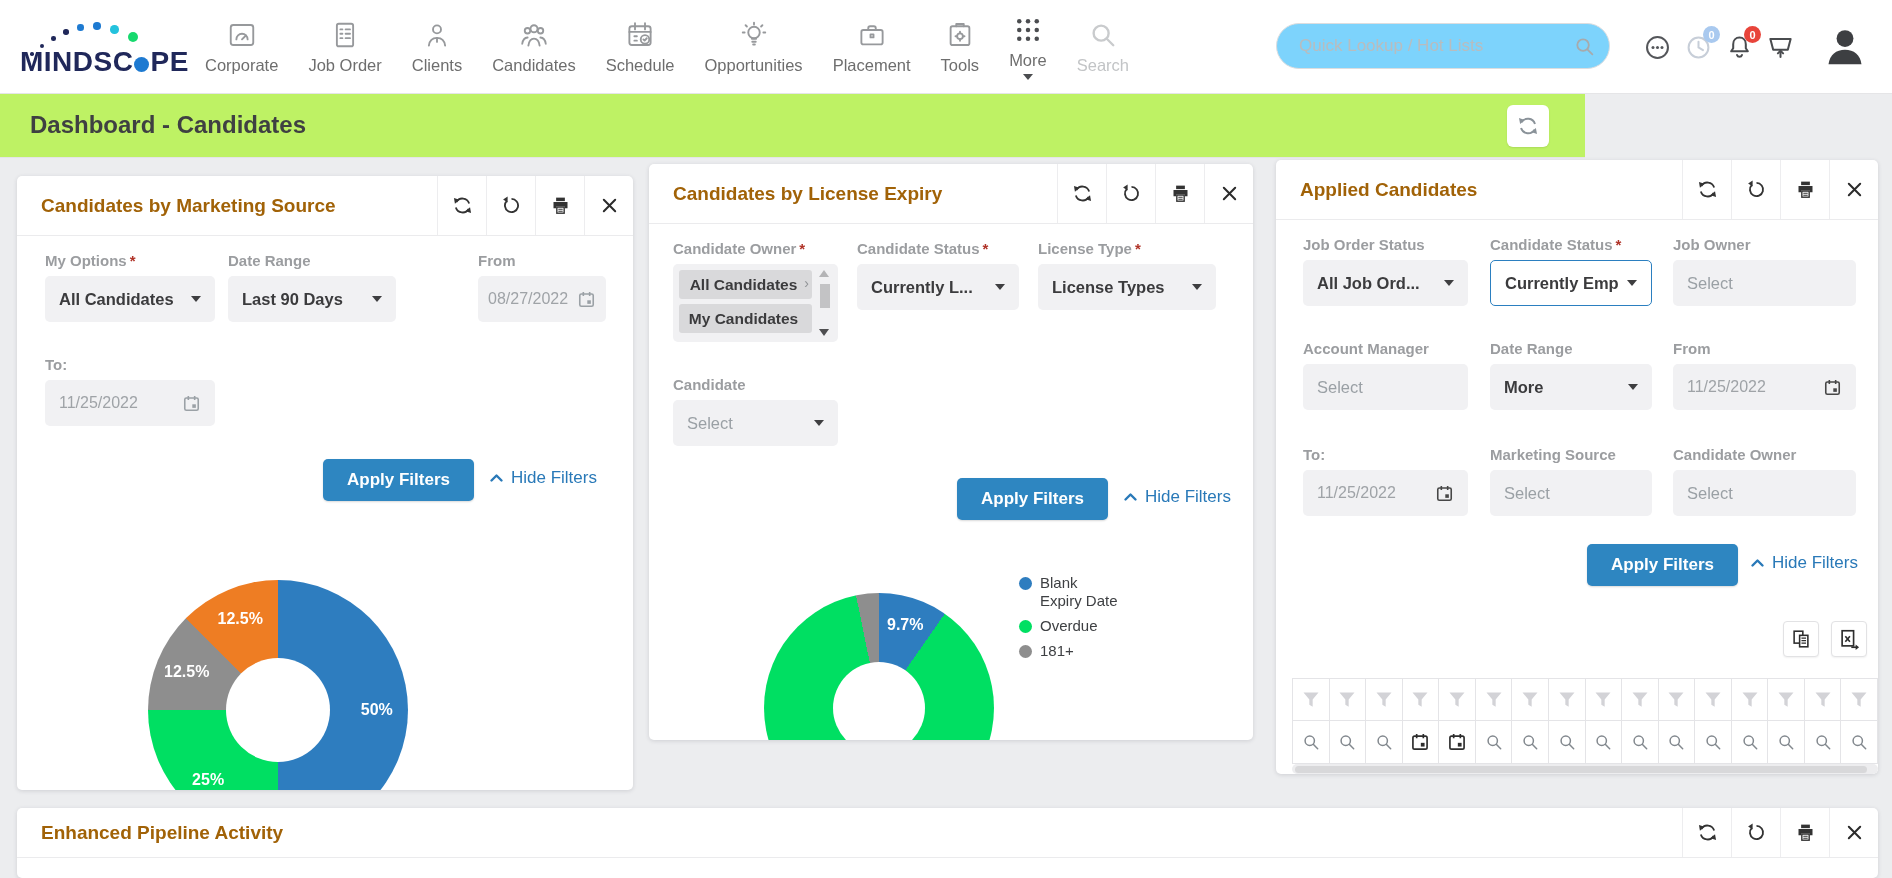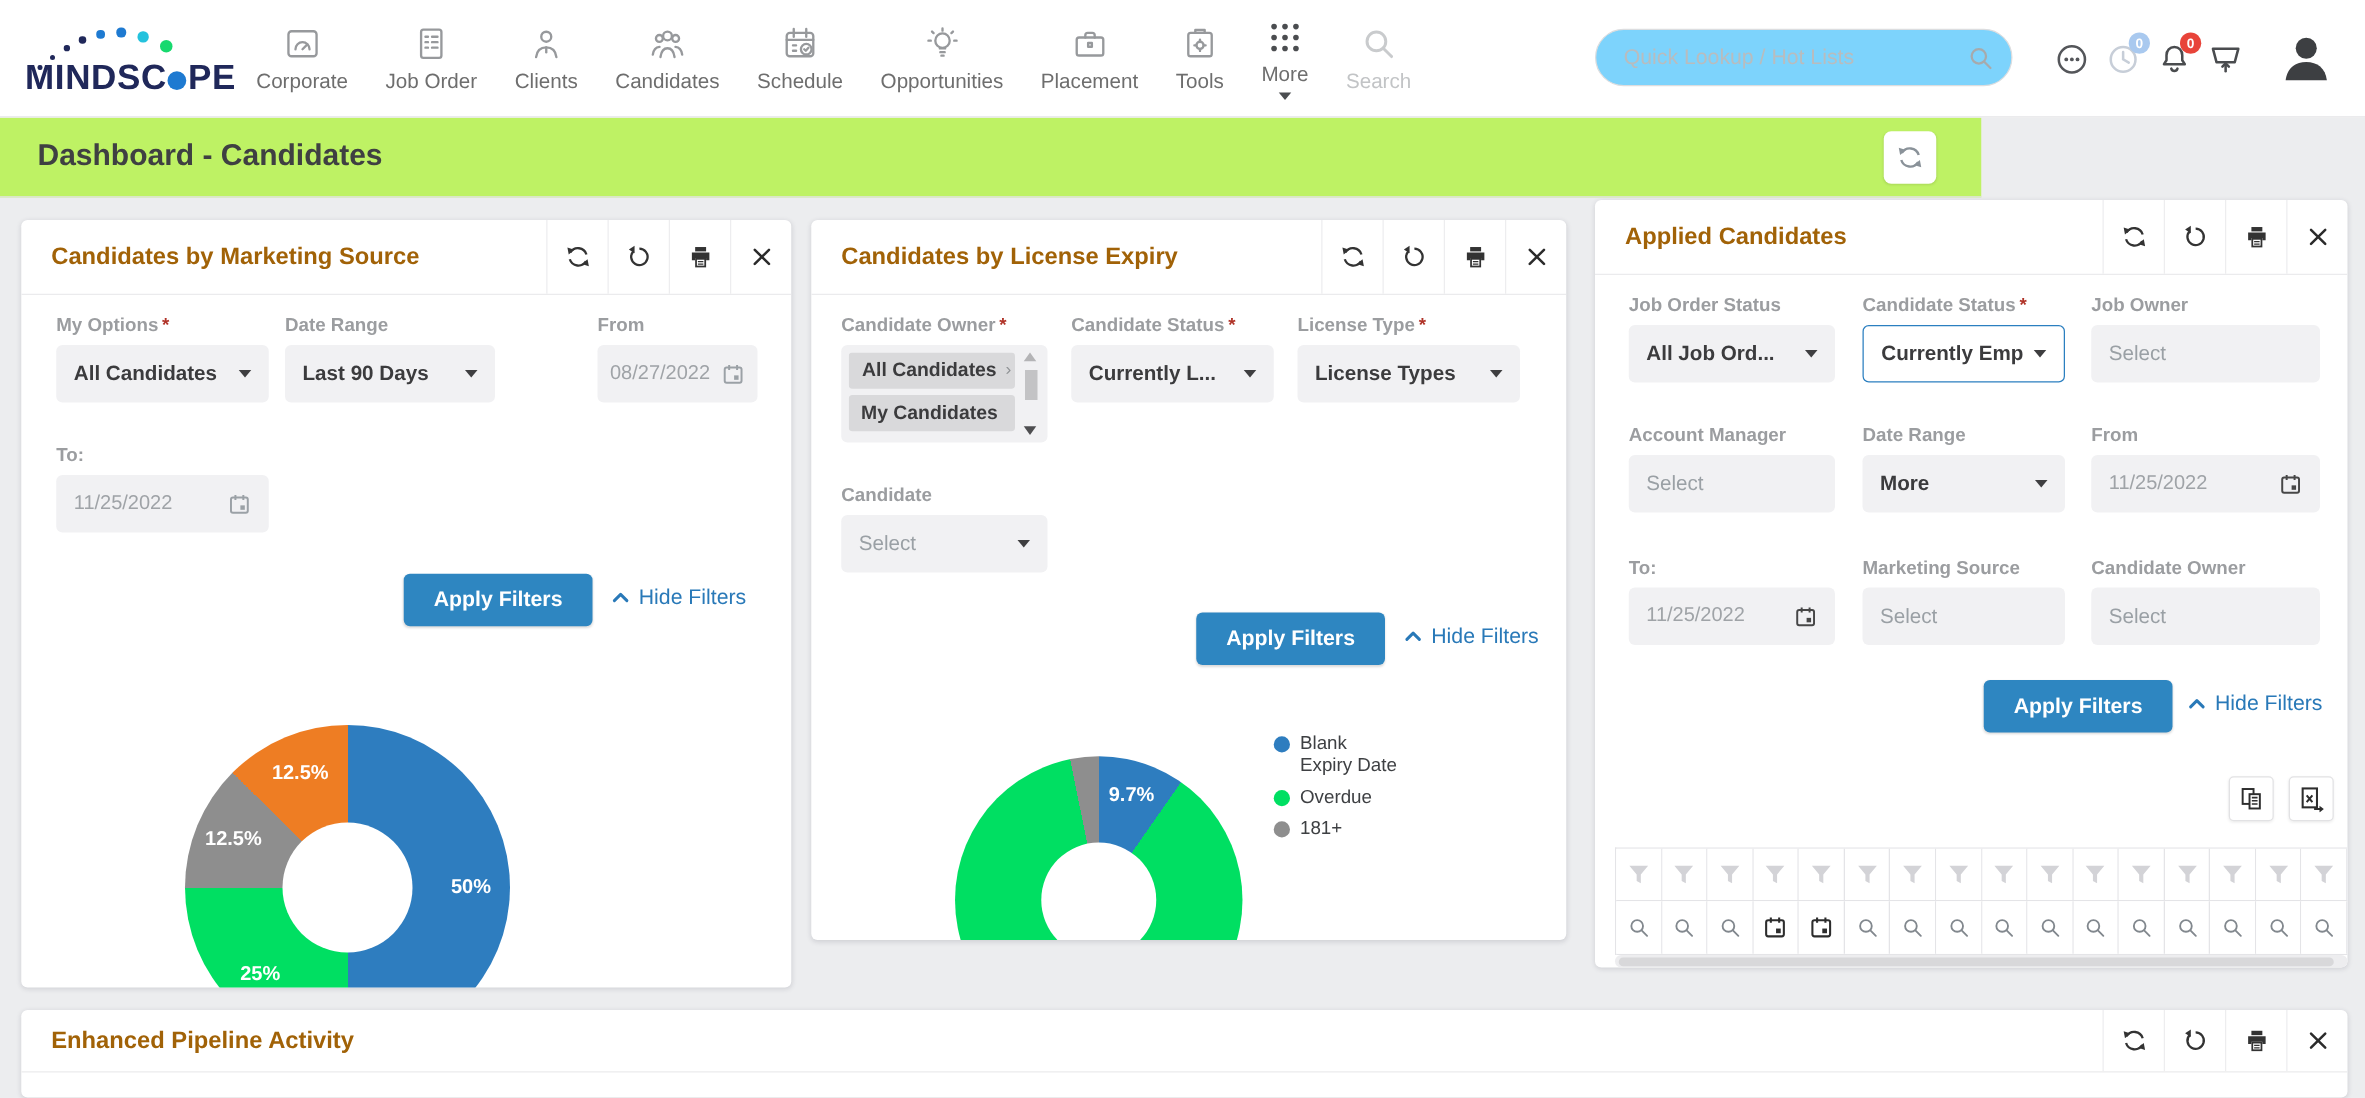--- a/index.html
+++ b/index.html
@@ -48,21 +48,21 @@
               border-bottom:1px solid #e4e4e6; z-index:5; }
   .page-title { position:absolute; left:30px; top:17px; font-size:24px; font-weight:700; color:#3f4042; }
   .refresh-btn { position:absolute; right:36px; top:11px; width:42px; height:42px; background:#fff; border-radius:6px;
                  box-shadow:0 1px 2px rgba(0,0,0,.10); display:flex; align-items:center; justify-content:center; cursor:pointer; }
   .refresh-btn svg { width:22px; height:22px; }
 
   
   .panel { position:absolute; background:#fff; border-radius:5px; overflow:hidden;
            box-shadow:0 1px 4px rgba(40,40,60,.15); }
   #panel-marketing { left:17px;  top:176px; width:616px; height:614px; }
-  #panel-license   { left:649px; top:176px; width:604px; height:576px; }
+  #panel-license   { left:649px; top:164px; width:604px; height:576px; }
   #panel-applied   { left:1276px;top:160px; width:602px; height:614px; }
   #panel-pipeline  { left:17px;  top:808px; width:1861px; height:70px; }
 
   .phead { position:relative; height:60px; border-bottom:1px solid #ebebed; display:flex; align-items:center;
            padding-left:24px; }
   .ptitle { font-size:19px; font-weight:700; color:#a16207; }
   .hicons { position:absolute; right:0; top:0; height:100%; display:flex; }
   .hic { width:49px; height:100%; display:flex; align-items:center; justify-content:center;
          border-left:1px solid #ededef; cursor:pointer; }
   .hic svg { width:21px; height:21px; }

